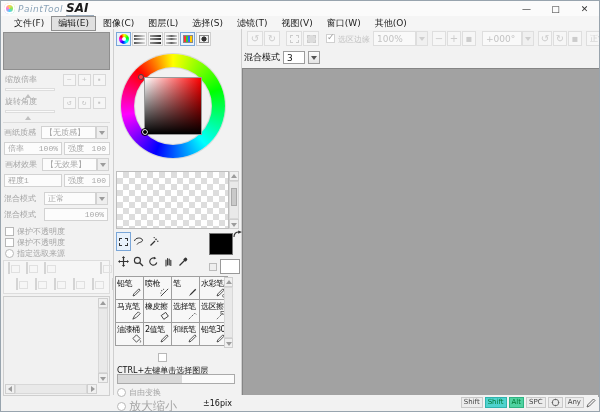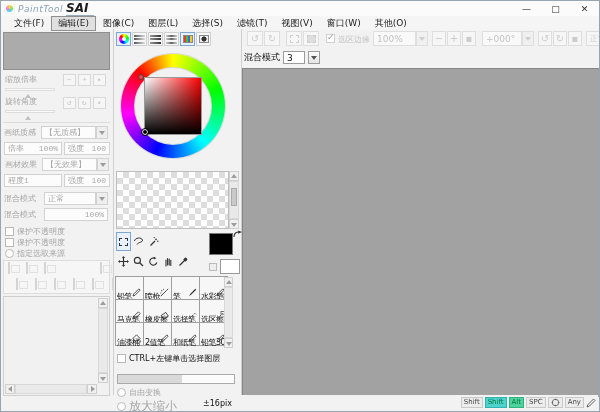--- a/index.html
+++ b/index.html
@@ -63,21 +63,21 @@
   .sv-mark{position:absolute;width:6px;height:6px;border:1px solid #fff;outline:1px solid #000;border-radius:50%;background:#000;z-index:3;}
   .checker{background:
       linear-gradient(45deg,#ddd 25%,transparent 25%,transparent 75%,#ddd 75%),
       linear-gradient(45deg,#ddd 25%,transparent 25%,transparent 75%,#ddd 75%),#fff;
       background-size:12px 12px;background-position:0 0,6px 6px;border:1px solid #bdbdbd;}
   
   .tcell{width:15px;height:19px;display:flex;align-items:center;justify-content:center;border:1px solid transparent;}
   .tcell.on{border:1px solid #7aa6d8;background:#e8f1fb;}
   .marq{width:9px;height:8px;border:1px dashed #333;}
   .bcell{width:29px;height:24px;border:1px solid #9f9f9f;background:#f7f7f7;position:relative;font-size:8px;margin:-1px 0 0 -1px;}
-  .bname{position:absolute;left:1px;top:1px;white-space:nowrap;letter-spacing:-0.5px;color:#111;margin-top:13px;}
+  .bname{position:absolute;left:1px;top:1px;white-space:nowrap;letter-spacing:-0.5px;color:#111;}
   .bcell svg{position:absolute;right:1px;bottom:1px;}
   .fg-swatch{position:absolute;width:24px;height:22px;background:#000;border:1px solid #777;}
   .bg-swatch{position:absolute;width:20px;height:15px;background:#fff;border:1px solid #999;}
   .mini-sq{position:absolute;width:8px;height:8px;border:1px solid #bbb;background:#eee;}
   
   .dis-btn{height:15px;border:1px solid #dedede;background:#f6f6f6;color:#ccc;display:flex;align-items:center;justify-content:center;font-size:10px;}
   .dis-fld{height:15px;border:1px solid #dedede;background:#f9f9f9;color:#c3c3c3;display:flex;align-items:center;padding:0 3px;}
   .dis-dd{width:12px;height:15px;border:1px solid #dedede;background:#f0f0f0;display:flex;align-items:center;justify-content:center;}
   .dis-dd .tri-dn{border-top-color:#cfcfcf;}
   .canvas{position:absolute;background:#a2a2a2;border-top:1px solid #858585;border-left:1px solid #858585;}
@@ -429,21 +429,21 @@
     </div>
     <span class="sb abs" style="right:0;top:0;width:9px;height:10px;">
         <i class="tri-up"></i>
       </span>
     <div class="sb-track abs" style="right:0;top:10px;width:9px;bottom:10px;"></div>
     <span class="sb abs" style="right:0;bottom:0;width:9px;height:10px;">
         <i class="tri-dn"></i>
       </span>
   </div>
 
-  <div class="row abs" style="left:3px;top:323px;gap:3px;">
+  <div class="row abs" style="left:3px;top:323px;gap:3px;flex-direction:column;">
     <span class="cb"></span>
     <span style="font-size:8px;color:#111;">CTRL+左键单击选择图层</span>
   </div>
   <div class="abs" style="left:3px;top:344px;width:118px;height:10px;border:1px solid #aaa;background:linear-gradient(90deg,#d9d9d9 0 55%,#fbfbfb 55%);">
     <span class="abs" style="right:2px;top:0;font-size:8px;color:#111;margin-top:24px;">±16pix</span>
   </div>
   <div class="row abs" style="left:3px;top:357px;gap:3px;">
     <span class="radio"></span>
     <span class="lbl" style="font-size:8px;">自由变换</span>
   </div>

